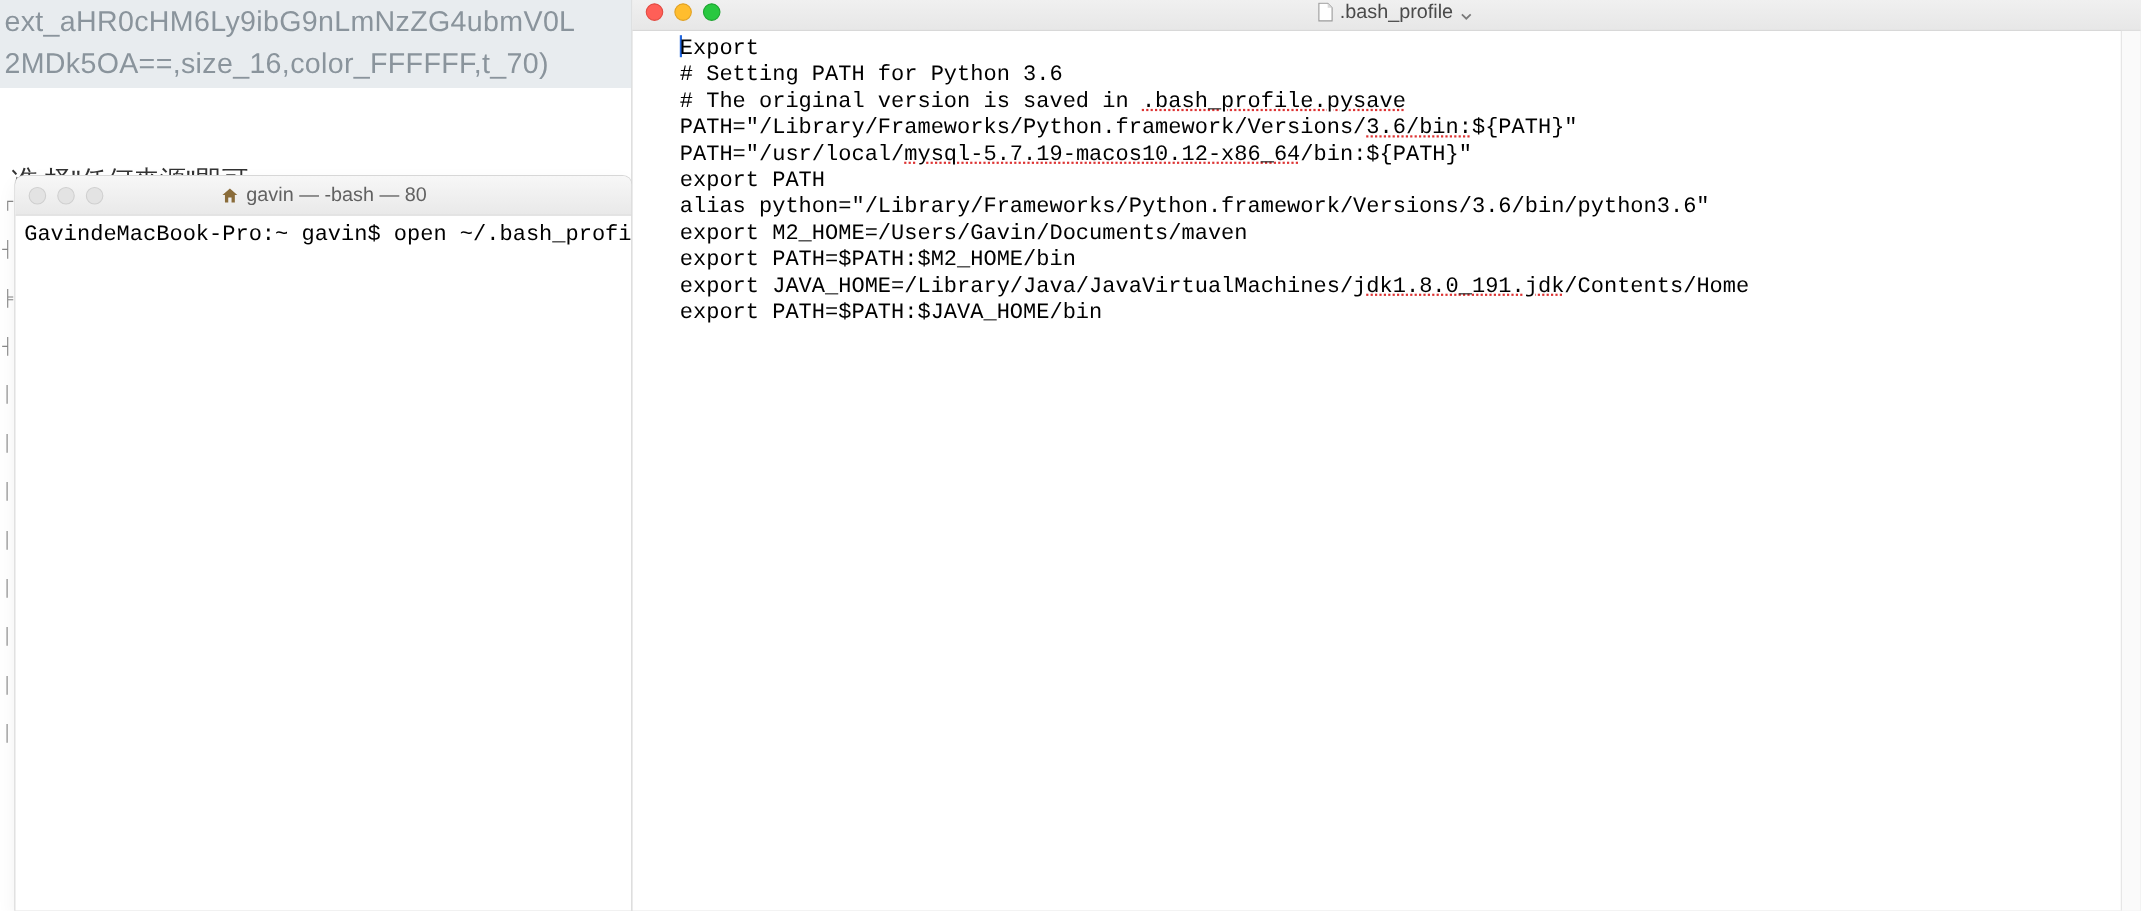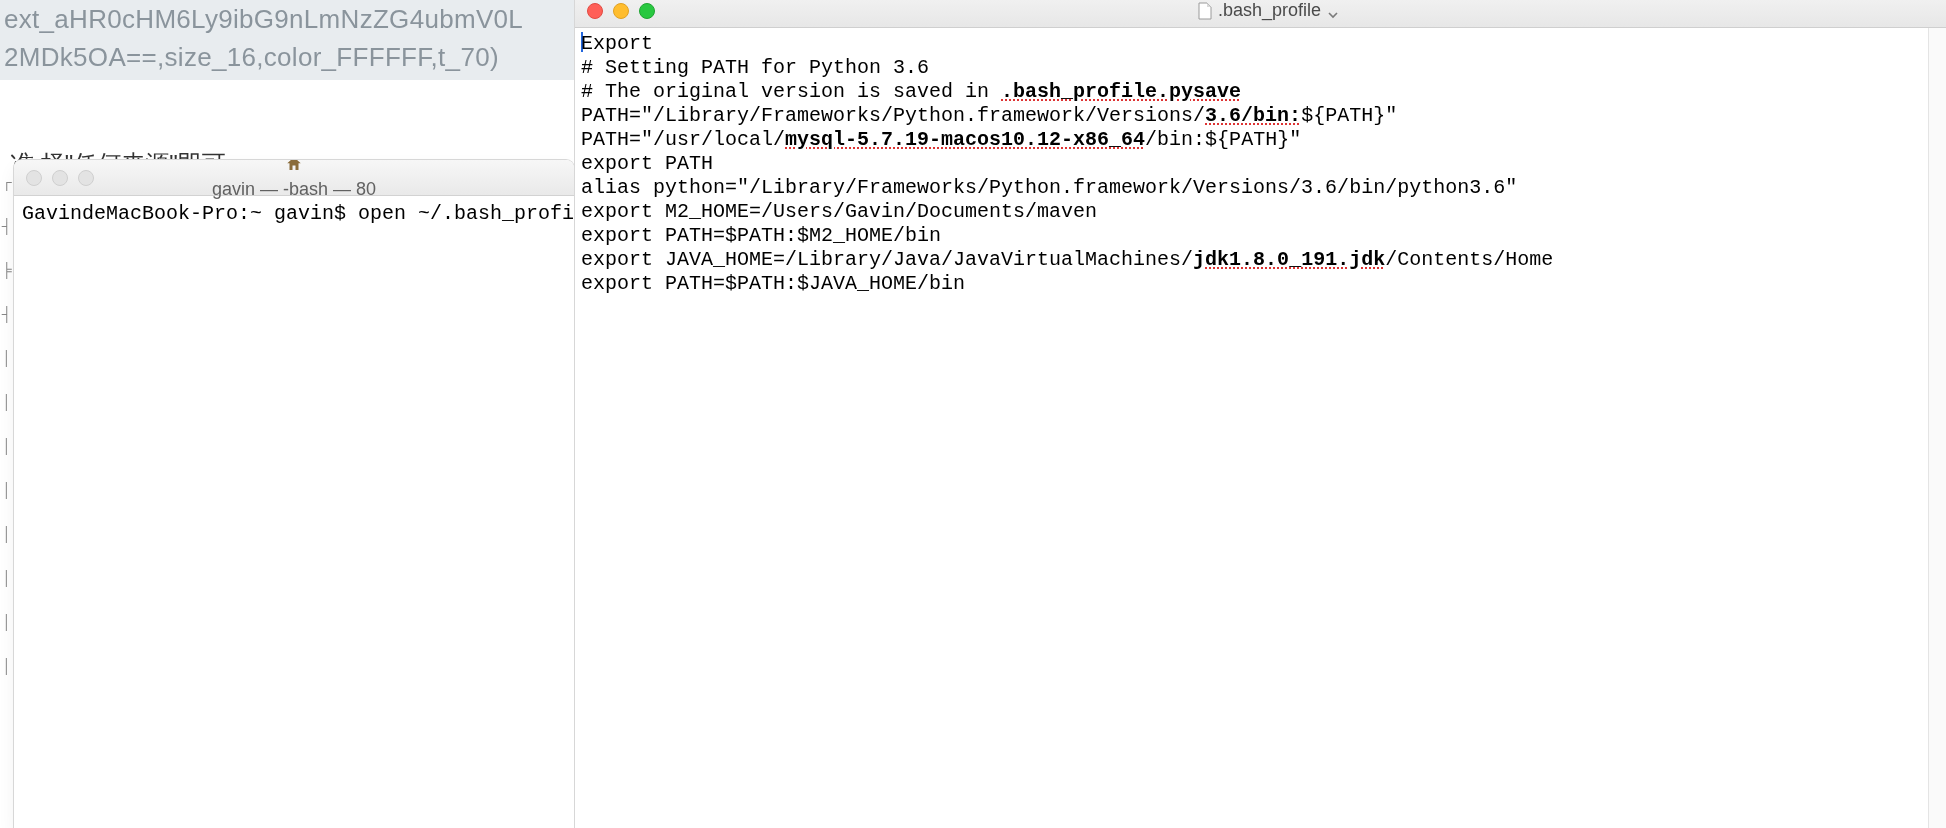--- a/index.html
+++ b/index.html
@@ -45,21 +45,20 @@
     border-bottom: 1px solid #d2d2d2;
     position: relative;
     display: flex; align-items: center;
   }
   .traffic { display: flex; gap: 10px; margin-left: 12px; }
   .dot { width: 16px; height: 16px; border-radius: 50%; background: #e3e3e3; border: 1px solid #cfcfcf; }
   .term-title {
     position: absolute; left: 0; right: 0; text-align: center;
     font-size: 18px; color: #616161; display: flex; align-items: center; justify-content: center; gap: 6px;
     pointer-events: none;
-    flex-direction: column;
   }
   .home-icon { width: 18px; height: 18px; display: inline-block; }
   .term-body {
     padding: 6px 8px;
     font-family: Menlo, Consolas, "Courier New", monospace;
     font-size: 20px; line-height: 24px; color: #000;
     white-space: pre;
   }
   .cursor-box {
     display: inline-block; width: 10px; height: 20px; border: 1.5px solid #9b9b9b; vertical-align: -3px;
@@ -87,26 +86,26 @@
     display: flex; align-items: center; justify-content: center; gap: 6px;
     pointer-events: none;
   }
   .doc-icon { width: 14px; height: 18px; display:inline-block; }
   .chev { width: 12px; height: 12px; }
   .te-body {
     padding: 4px 6px;
     font-family: Menlo, Consolas, "Courier New", monospace;
     font-size: 20px; line-height: 24px; color: #000;
     white-space: pre;
+    margin-left: 37px;
   }
   .te-body .spellbad {
     text-decoration: underline dotted #d33;
     text-decoration-thickness: 2px;
     text-underline-offset: 2px;
-    font-weight: bold;
   }
   .te-caret {
     display: inline-block; width: 0; height: 20px; border-left: 2px solid #2266dd; vertical-align: -3px; margin-right: -2px;
   }
 
   .te-scrollbar {
     position: absolute; right: 0; top: 34px; width: 18px; bottom: 0;
     background: #fafafa; border-left: 1px solid #e4e4e4;
   }
 </style>

